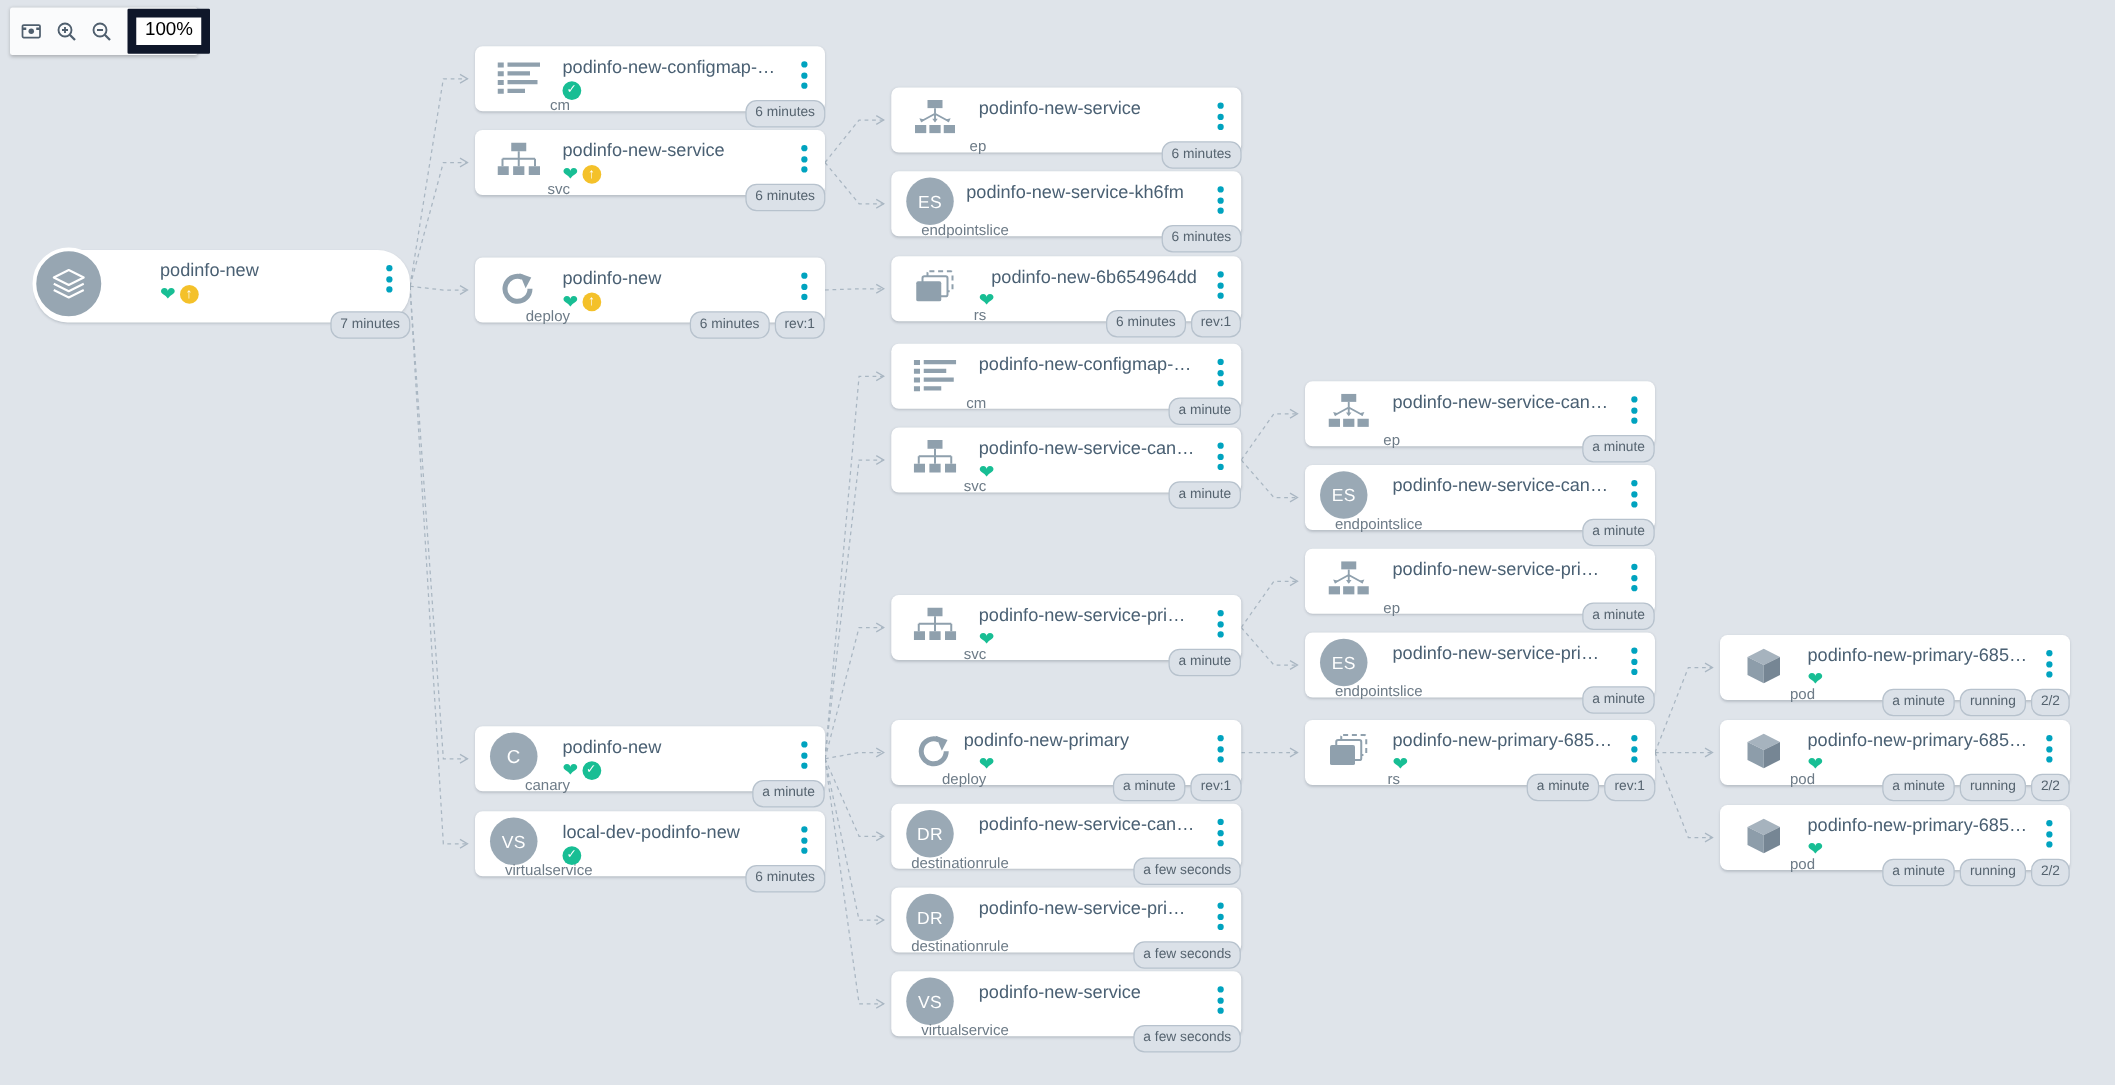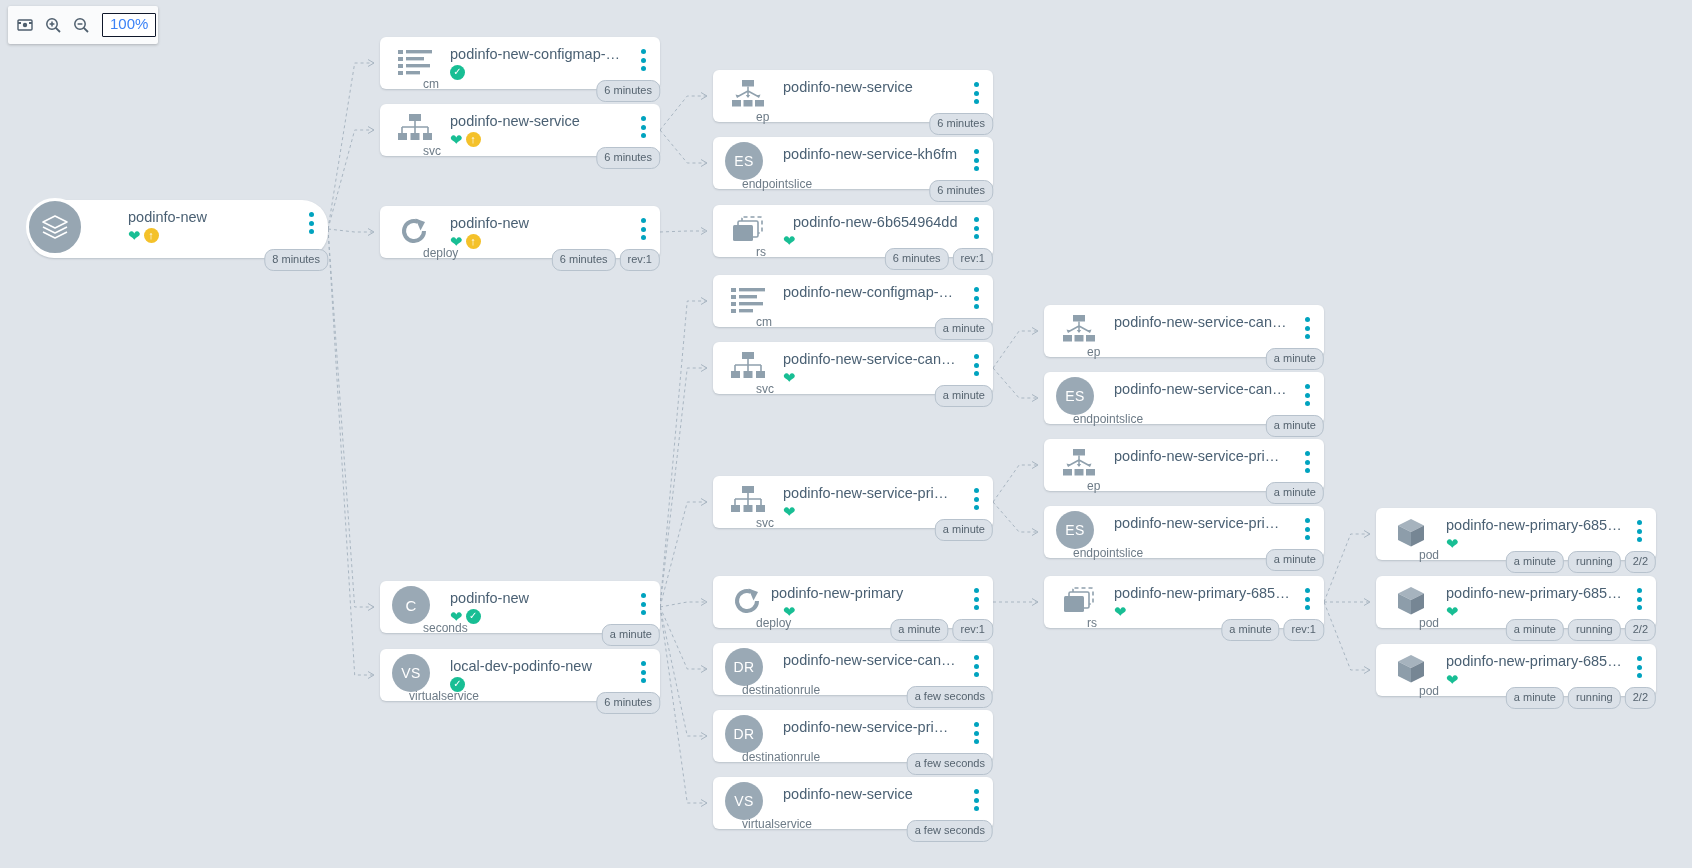--- a/index.html
+++ b/index.html
@@ -30,23 +30,23 @@
     z-index: 40;
   }
   .tb-btn {
     width: 22px; height: 22px;
     display: flex; align-items: center; justify-content: center;
     cursor: pointer;
     color: #506070;
   }
   .tb-zoomlabel {
     margin-left: 2px;
-    border: 1px solid #0f172a;
+    border: 7px solid #0f172a;
     background: #fff;
-    color: #3b82f6;
+    color: #000000;
     font-size: 15px;
     padding: 2px 7px 3px;
     line-height: 1.1;
     border-radius: 1px;
     cursor: text;
   }
 
   
   .node {
     position: absolute;
@@ -60,25 +60,24 @@
   .node-inner { position: relative; width: 100%; height: 100%; }
 
   .node-icon {
     position: absolute; left: 14px; top: 8px;
     width: 42px; height: 34px;
     display: flex; align-items: center; justify-content: center;
     color: #8fa0ad;
   }
   .node-kind {
     position: absolute; left: 0; width: 76px; top: 40px;
-    text-align: left;
+    text-align: right;
     font-size: 12px;
     color: #6d7b87;
     white-space: nowrap;
-    margin-left: 43px;
   }
   .node-kind.wide { width: 108px; left: -14px; }
 
   .node-title {
     position: absolute; left: 70px; top: 9px;
     right: 34px;
     font-size: 14.5px;
     color: #4a6073;
     white-space: nowrap;
     overflow: hidden;
@@ -345,21 +344,21 @@
             <i></i>
             <i></i>
             <i></i>
           </div>
     </div>
       </div>
       <div class="node" style="left: 713px; top: 137px; width: 280px; height: 52px;">
         <div class="node-inner">
       <div class="avatar small-txt">ES</div>
       <div class="node-kind wide">endpointslice</div>
-      <div class="node-title" style="left:70px">podinfo-new-service-kh6fm</div>
+      <div class="node-title" style="left:60px">podinfo-new-service-kh6fm</div>
 
       <div class="kebab">
             <i></i>
             <i></i>
             <i></i>
           </div>
     </div>
       </div>
       <div class="node" style="left: 713px; top: 205px; width: 280px; height: 52px;">
         <div class="node-inner">
@@ -524,21 +523,21 @@
       <div class="kebab">
             <i></i>
             <i></i>
             <i></i>
           </div>
     </div>
       </div>
       <div class="node" style="left: 380px; top: 581px; width: 280px; height: 52px;">
         <div class="node-inner">
       <div class="avatar">C</div>
-      <div class="node-kind">seconds</div>
+      <div class="node-kind">canary</div>
       <div class="node-title" style="left:70px">podinfo-new</div>
       <div class="node-health" style="left:70px">
             <span class="heart">❤</span>
             <span class="check">✓</span>
           </div>
       <div class="kebab">
             <i></i>
             <i></i>
             <i></i>
           </div>
@@ -697,21 +696,21 @@
           </div>
       <div class="kebab">
             <i></i>
             <i></i>
             <i></i>
           </div>
     </div>
       </div>
     </div>
 <div class="pills" style="left: 328px; top: 249px; transform: translateX(-100%);">
-      <span class="pill">8 minutes</span>
+      <span class="pill">7 minutes</span>
     </div>
     <div class="pills" style="left: 660px; top: 80px; transform: translateX(-100%);">
       <span class="pill">6 minutes</span>
     </div>
     <div class="pills" style="left: 660px; top: 147px; transform: translateX(-100%);">
       <span class="pill">6 minutes</span>
     </div>
     <div class="pills" style="left: 660px; top: 249px; transform: translateX(-100%);">
       <span class="pill">6 minutes</span>
       <span class="pill">rev:1</span>

